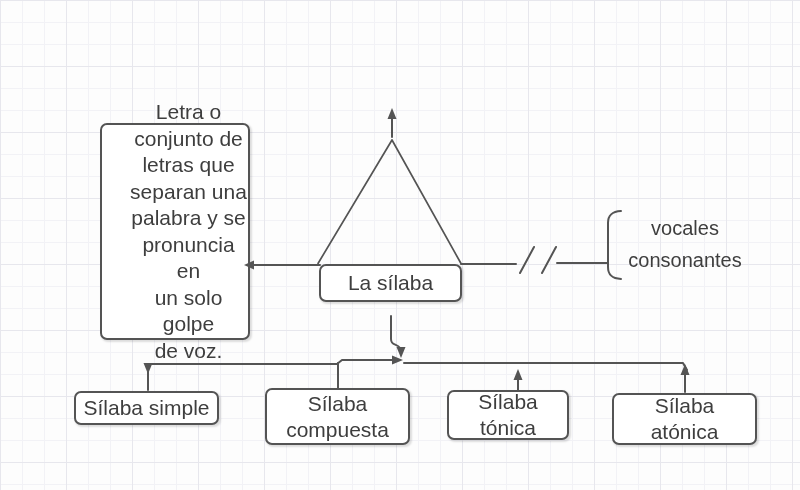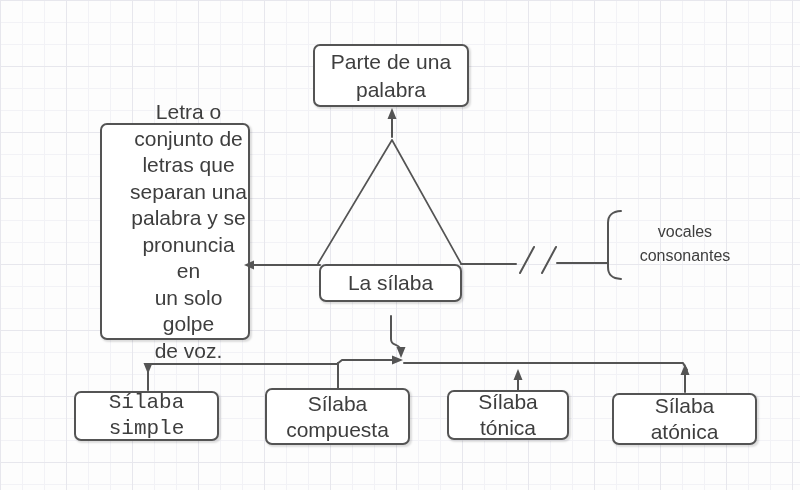--- a/index.html
+++ b/index.html
@@ -25,42 +25,40 @@
     display:flex;align-items:center;justify-content:center;
     text-align:center;
     color:var(--text,#3e3e3e);
     font-size:21px;line-height:26px;
     white-space:pre-line;
     box-shadow:1.5px 1.5px 2px rgba(0,0,0,0.13);
   }
   .node--top{left:313px;top:44px;width:156px;height:63px;line-height:28px;}
   .node--def{left:100px;top:123px;width:150px;height:217px;line-height:26.5px;padding-left:27px;}
   .node--center{left:319px;top:264px;width:143px;height:38px;}
-  .node--simple{left:74px;top:391px;width:145px;height:50px;font-family:Liberation Mono, monospace;}
+  .node--simple{left:74px;top:391px;width:145px;height:34px;}
   .node--compuesta{left:265px;top:388px;width:145px;height:57px;}
   .node--tonica{left:447px;top:390px;width:122px;height:50px;}
   .node--atonica{left:612px;top:393px;width:145px;height:52px;}
   .freelabel{
     position:absolute;left:615px;top:217px;width:140px;height:54px;
     display:flex;align-items:center;justify-content:center;
     text-align:center;color:var(--text,#3e3e3e);
-    font-size:16px;line-height:24px;white-space:pre-line;
+    font-size:20px;line-height:32px;white-space:pre-line;
   }
   svg.wires{position:absolute;left:0;top:0;pointer-events:none;}
   .ln{stroke:var(--stroke,#545454);fill:none;stroke-width:2;stroke-linecap:round;stroke-linejoin:round;}
   .ln--thin{stroke-width:1.7;}
   .ah{fill:var(--stroke,#545454);stroke:none;}
 </style>
 </head>
 <body>
 
 <div class="stage">
 
-  <div class="node node--top">Parte de una
-palabra</div>
   <div class="node node--def">Letra o
 conjunto de
 letras que
 separan una
 palabra y se
 pronuncia en
 un solo golpe
 de voz.</div>
   <div class="node node--center">La sílaba</div>
   <div class="node node--simple">Sílaba simple</div>

